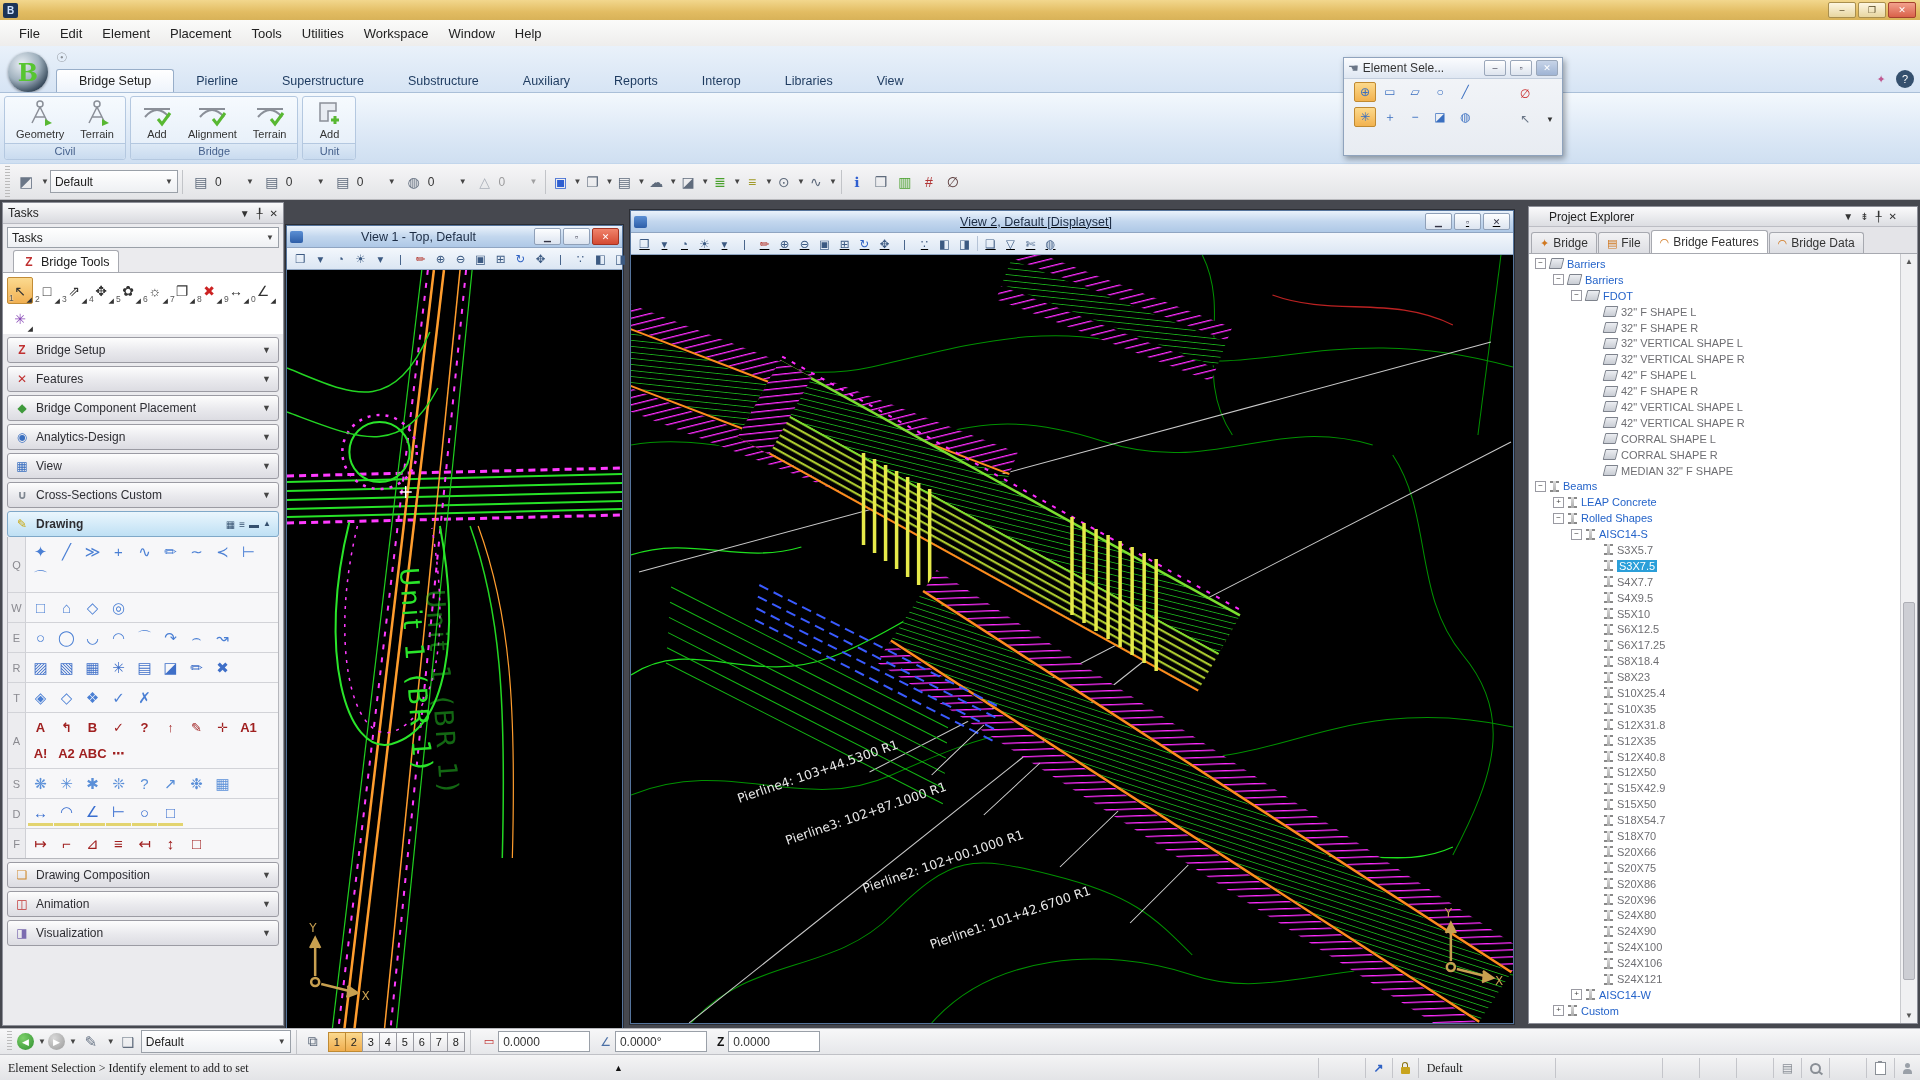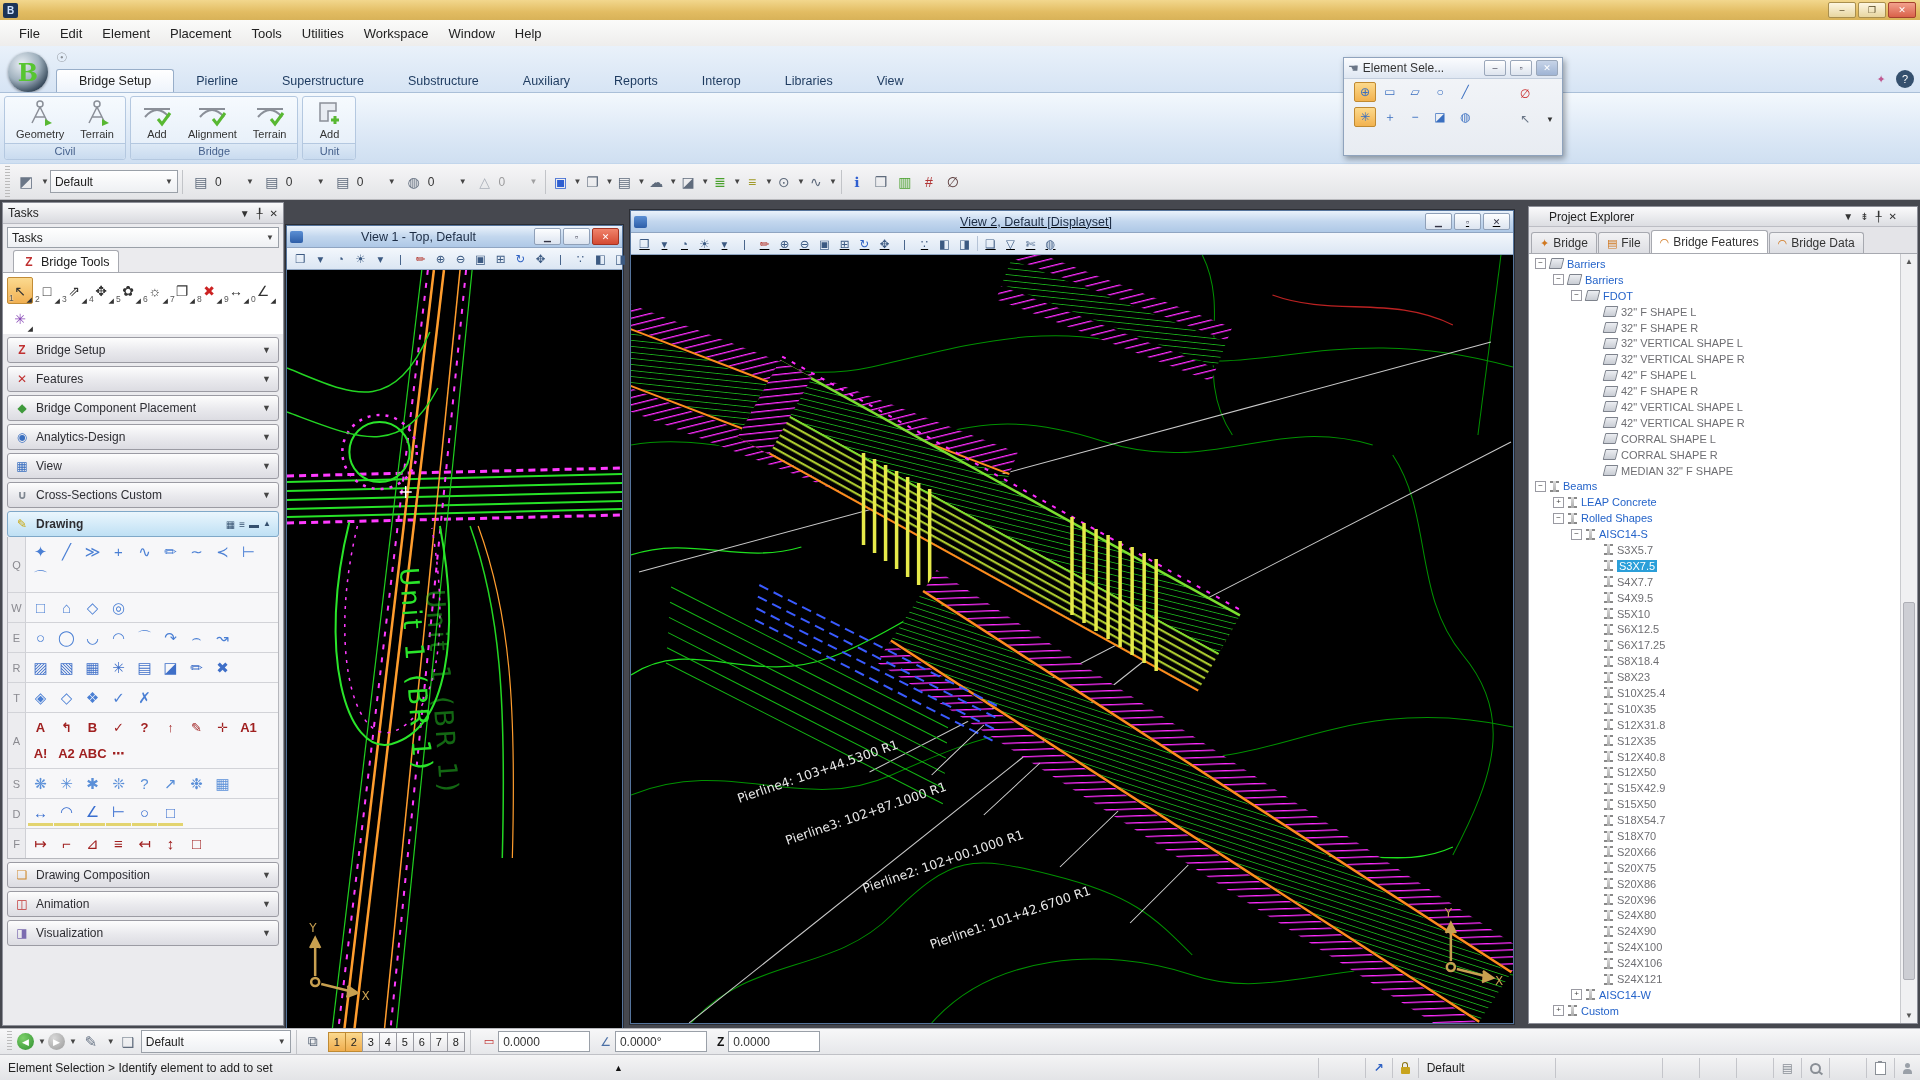--- a/index.html
+++ b/index.html
@@ -134,21 +134,21 @@
   #botbar{left:0;top:1028px;width:1920px;height:26px;background:linear-gradient(#f7f7f8,#e6e7ea);border-top:1px solid #b5b6bb;display:flex;align-items:center;padding-left:4px;box-sizing:border-box;gap:2px;}
   .navcirc{width:17px;height:17px;border-radius:50%;display:flex;align-items:center;justify-content:center;color:#fff;font-size:9px;}
   .back{background:radial-gradient(circle at 35% 30%,#7cd06a,#2f8f2f);}
   .fwd{background:radial-gradient(circle at 35% 30%,#d8d8d8,#9a9a9a);}
   .vtog{width:16px;height:18px;border:1px solid #9a9ba2;background:linear-gradient(#fdfdfd,#e6e6ea);font-size:11px;display:flex;align-items:center;justify-content:center;color:#222;margin-left:-1px;}
   .vtog.on{background:linear-gradient(#fbd98e,#f0ad4e);border-color:#bf8a33;}
   .field{height:19px;border:1px solid #9aa0a8;background:#fff;display:flex;align-items:center;padding:0 4px;font-size:12px;color:#333;width:82px;}
   .flabel{font-size:12px;color:#444;margin:0 2px 0 8px;display:flex;align-items:center;}
   .zlab{font-weight:bold;color:#111;}
   
-  #statusbar{left:0;top:1054px;width:1920px;height:26px;background:linear-gradient(#f4f4f5,#e2e3e6);border-top:1px solid #c0c1c6;display:flex;align-items:center;font-size:12px;color:#222;}
+  #statusbar{left:0;top:1054px;width:1920px;height:26px;background:linear-gradient(#f4f4f5,#e2e3e6);border-top:1px solid #c0c1c6;display:flex;align-items:center;font-size:12px;color:#222;font-family:Liberation Serif, serif;}
   #status-msg{padding-left:8px;width:600px;}
   .smark{color:#111;font-size:9px;margin-left:6px;}
   .sseg{height:20px;border-left:1px solid #c4c5ca;display:flex;align-items:center;justify-content:center;padding:0 8px;gap:4px;}
   .padlock{width:9px;height:7px;background:#c8a41e;border-radius:1px;position:relative;margin-top:4px;}
   .padlock::before{content:"";position:absolute;left:1.5px;top:-5px;width:4px;height:4px;border:1.5px solid #8a7414;border-bottom:none;border-radius:3px 3px 0 0;}
   .magnifier{width:7px;height:7px;border:2px solid #8a8f96;border-radius:50%;position:relative;}
   .magnifier::after{content:"";position:absolute;left:6px;top:7px;width:5px;height:2px;background:#8a8f96;transform:rotate(40deg);}
   .userico{width:9px;height:5px;background:#9aa0a8;border-radius:4px 4px 0 0;position:relative;margin-top:7px;}
   .userico::before{content:"";position:absolute;left:2px;top:-6px;width:5px;height:5px;border-radius:50%;background:#9aa0a8;}
   .clipico{width:9px;height:11px;border:1px solid #8a8f96;background:#fff;position:relative;}

